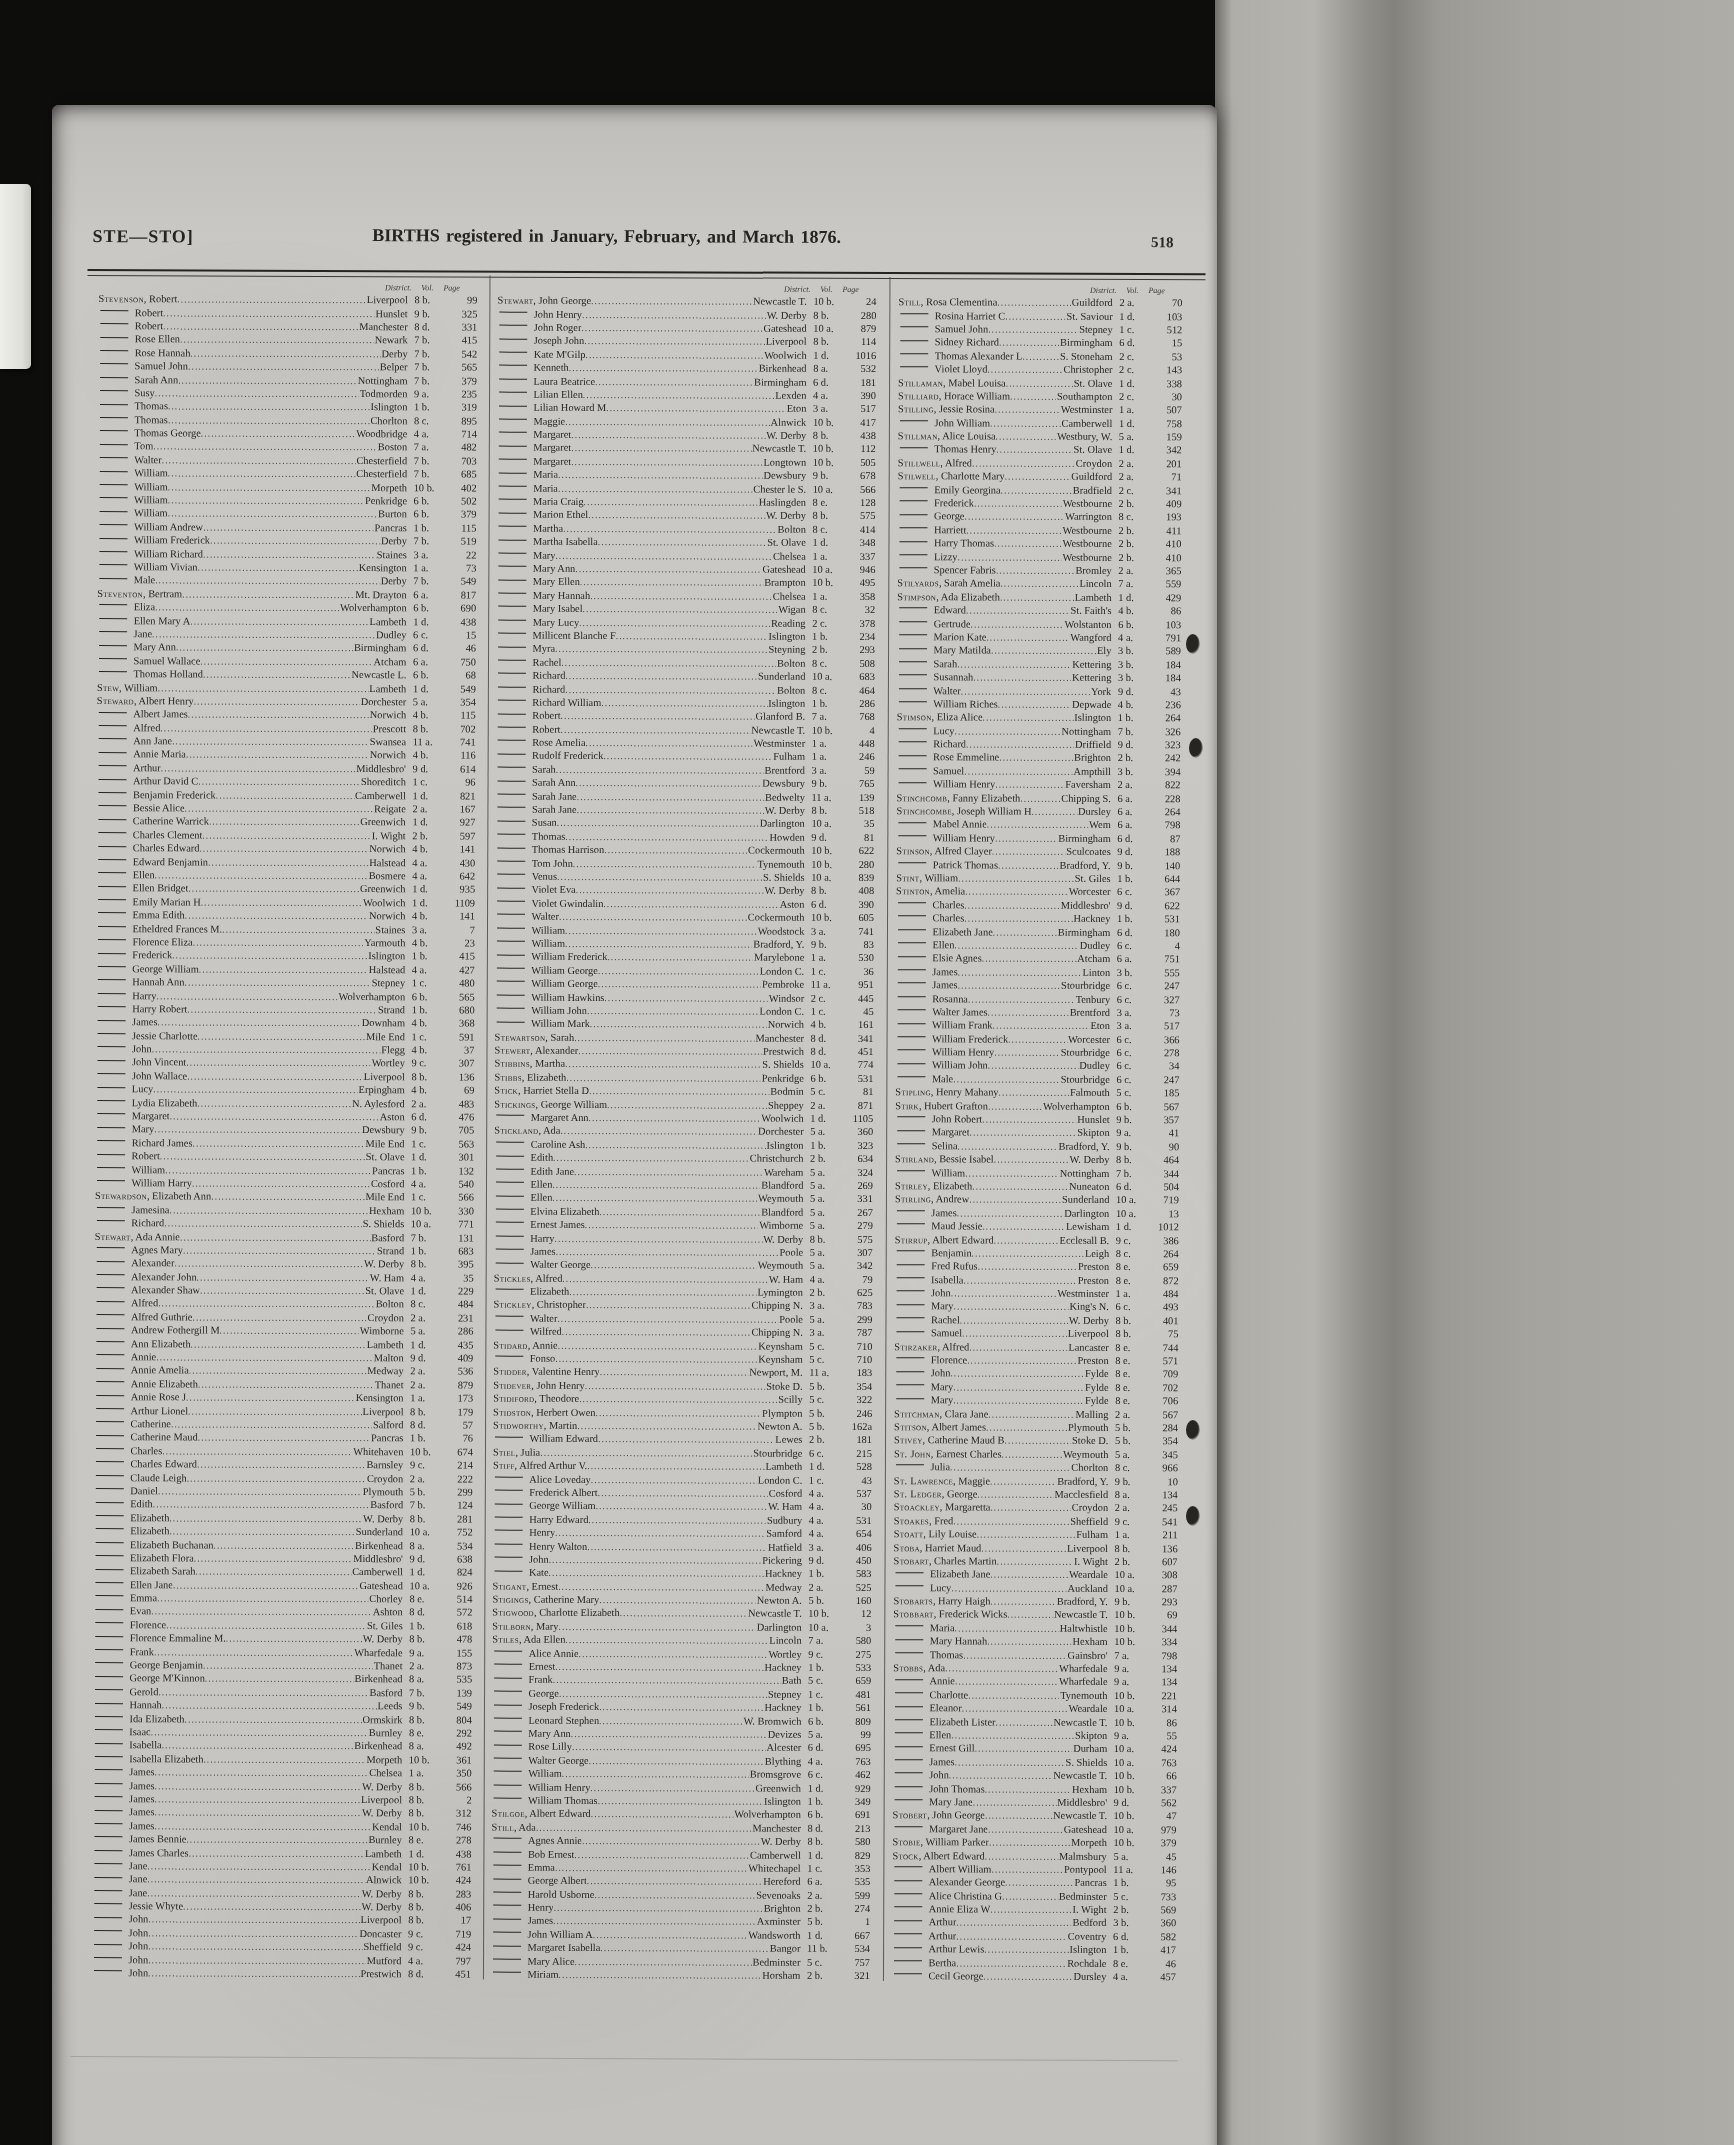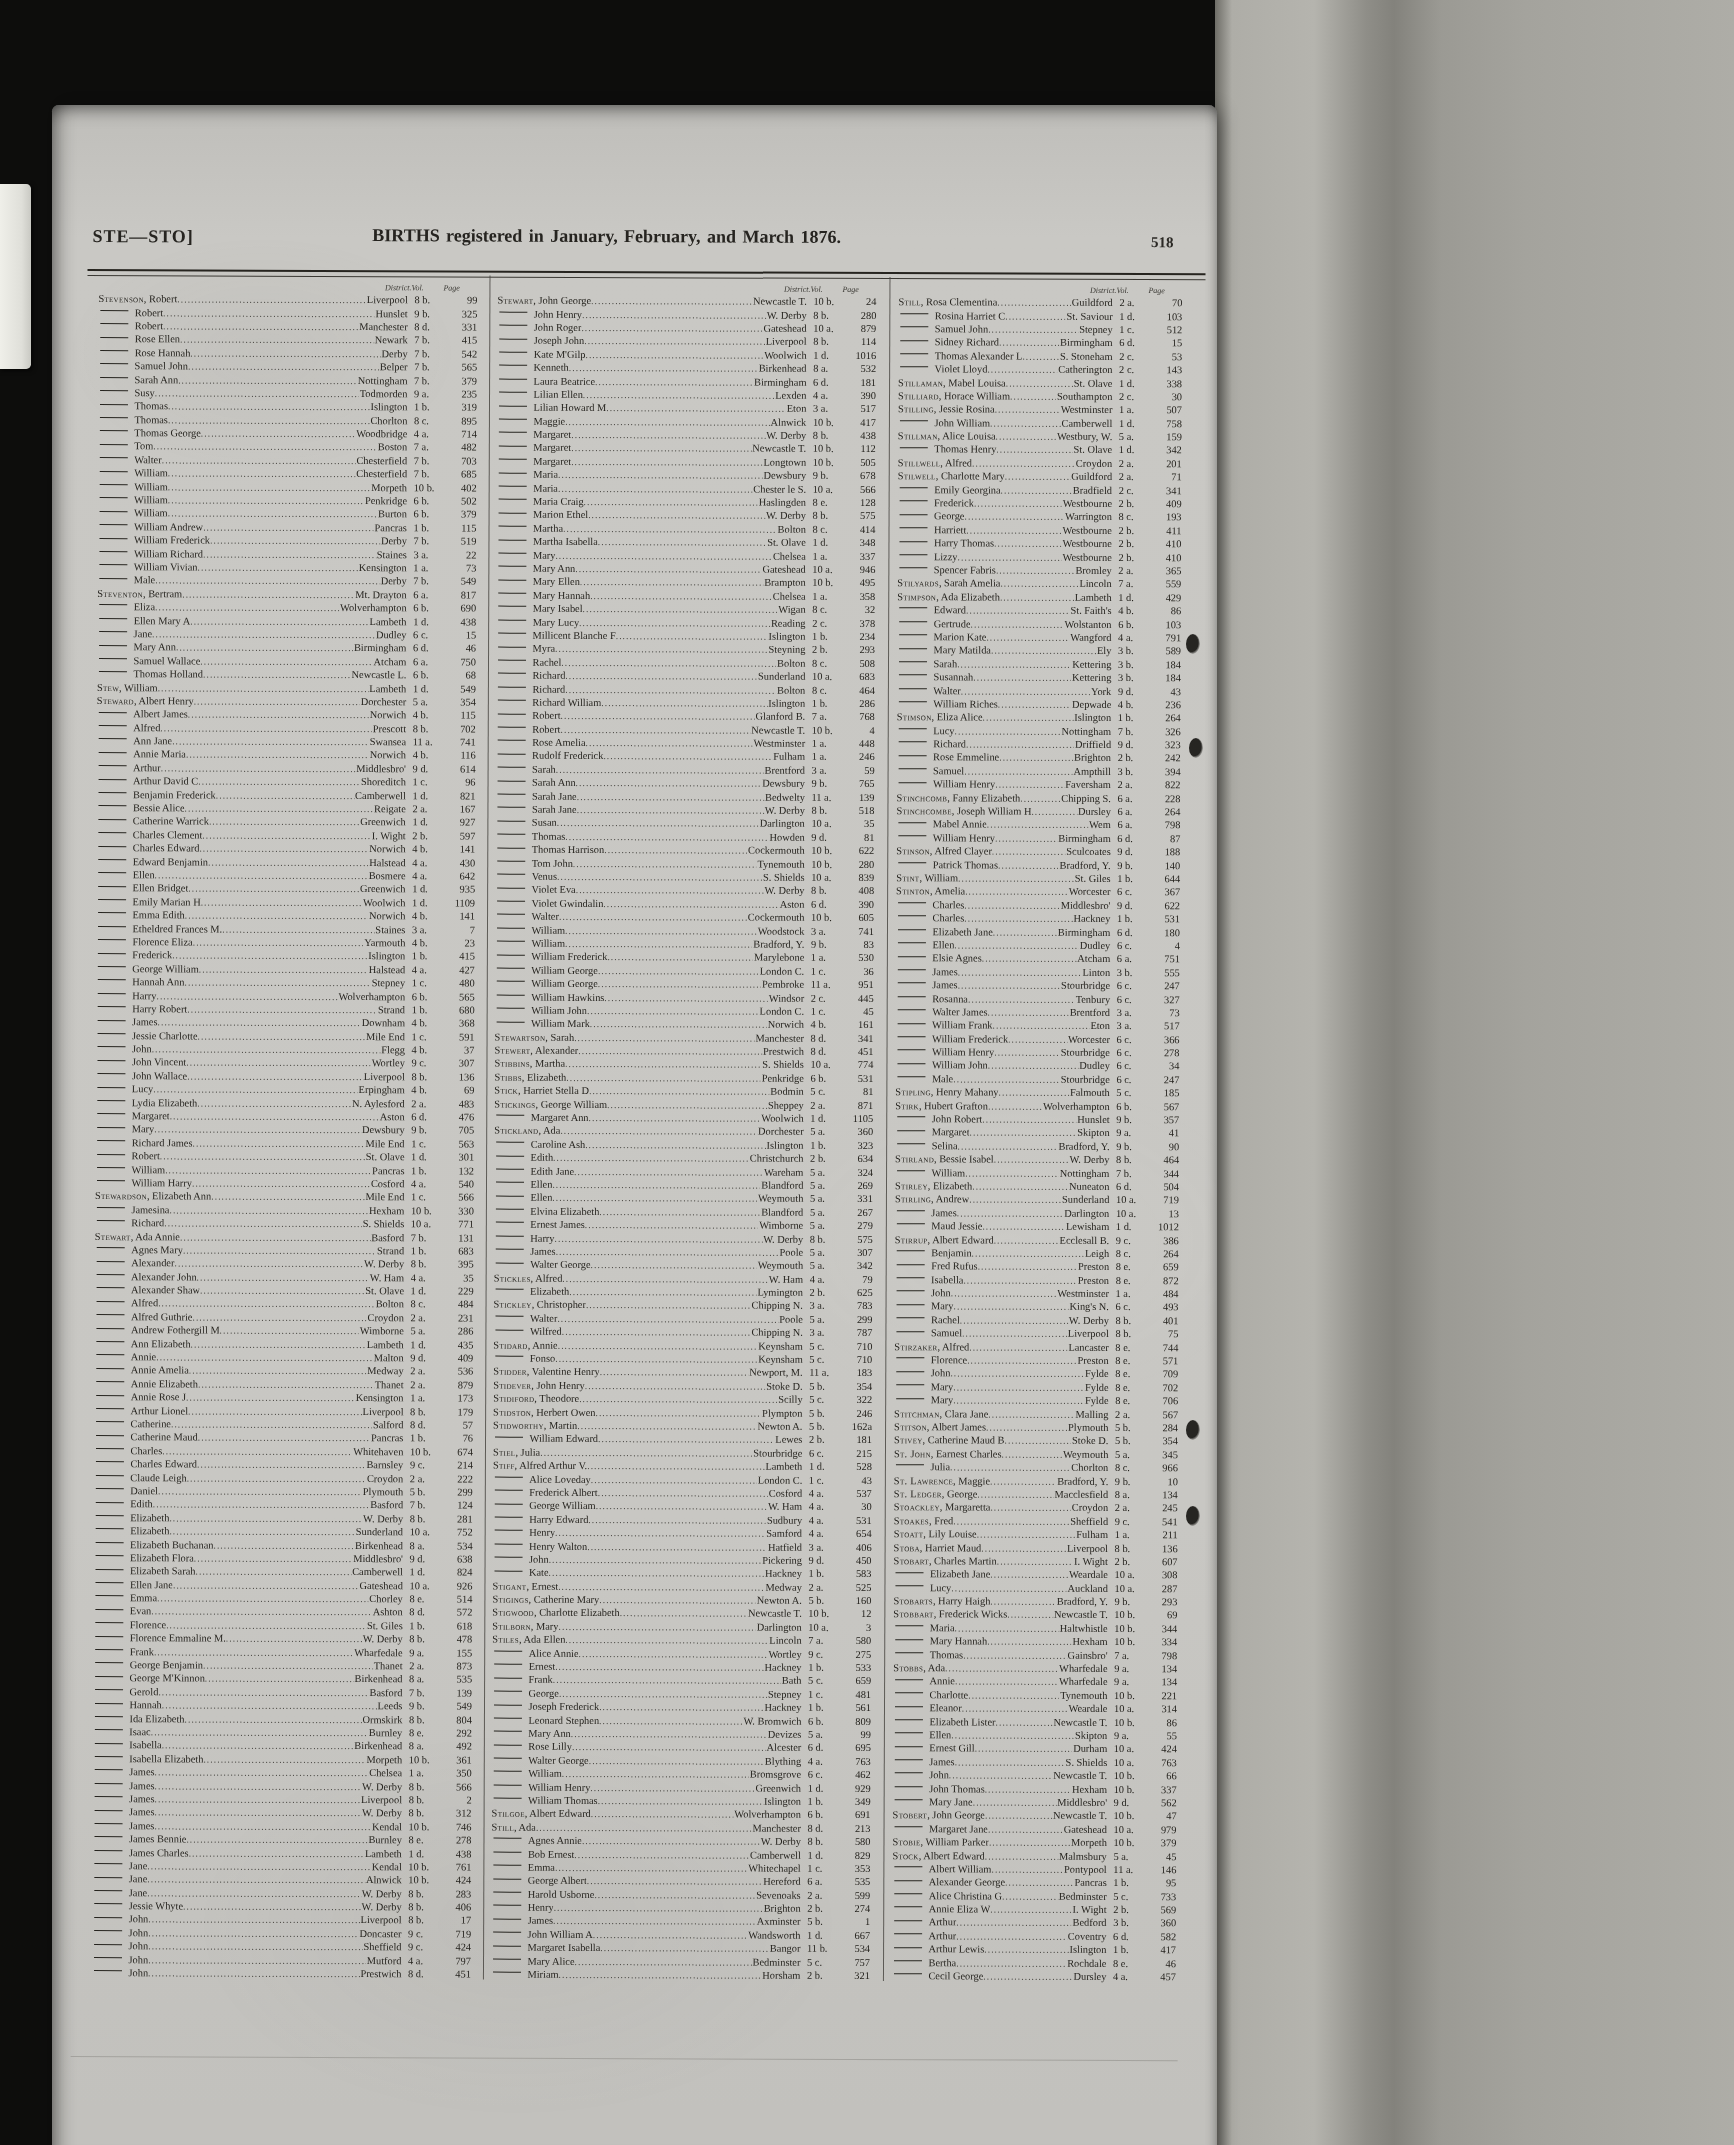--- a/index.html
+++ b/index.html
@@ -47,21 +47,21 @@
   .vdiv.v2{left:838px;}
   .col{position:absolute;top:175px;color:#26241f;font-size:10.4px;line-height:13.4px;}
   .col.c1{left:47px;width:379px;}
   .col.c2{left:446px;width:379px;}
   .col.c3{left:847px;width:284px;}
   .subhdr{
     display:flex;align-items:baseline;height:12.2px;font-style:italic;font-size:8px;color:#3a3833;
   }
   .subhdr .sp{flex:1;}
   .subhdr .shd{flex:none;margin-left:17px;}
-  .subhdr .shv{flex:none;width:32px;text-align:left;}
+  .subhdr .shv{flex:none;width:32px;text-align:center;}
   .subhdr .shp{flex:none;width:34px;text-align:left;}
   .row{display:flex;align-items:baseline;height:13.4px;white-space:nowrap;}
   .nm{flex:none;max-width:78%;overflow:hidden;}
   .sc{font-variant:small-caps;letter-spacing:0.3px;}
   .dash{
     display:inline-block;width:28px;height:2.8px;margin:0 6.6px 2.8px 1.9px;
     border-top:1.5px solid #26241f;vertical-align:middle;
   }
   .ldr{flex:1 1 3.8px;min-width:1.9px;overflow:hidden;font-size:9.4px;letter-spacing:1.1px;color:#33312c;}
   .ldr::after{content:"..........................................................................................";}
@@ -1923,21 +1923,21 @@
         <div class="row">
           <span class="nm"><span class="dash"></span>Thomas Alexander L</span>
           <span class="ldr"></span>
           <span class="dst">S. Stoneham</span>
           <span class="vol">2 c.</span>
           <span class="pg">53</span>
         </div>
         <div class="row">
           <span class="nm"><span class="dash"></span>Violet Lloyd</span>
           <span class="ldr"></span>
-          <span class="dst">Catherington</span>
+          <span class="dst">Christopher</span>
           <span class="vol">2 c.</span>
           <span class="pg">143</span>
         </div>
         <div class="row">
           <span class="nm"><span class="sc">Stillaman</span>, Mabel Louisa</span>
           <span class="ldr"></span>
           <span class="dst">St. Olave</span>
           <span class="vol">1 d.</span>
           <span class="pg">338</span>
         </div>

